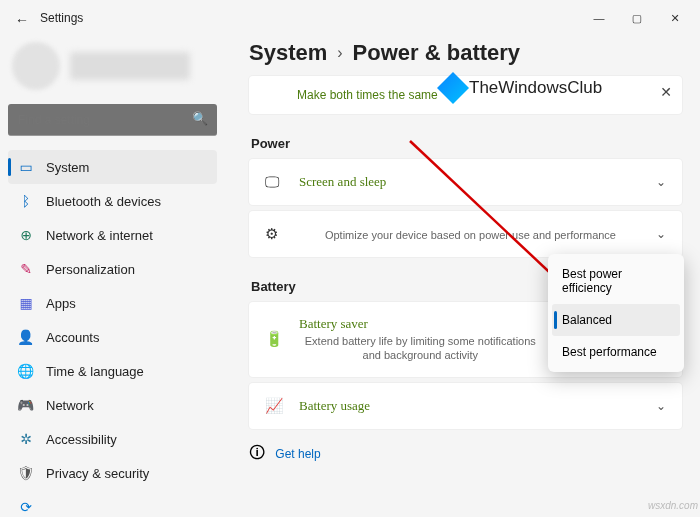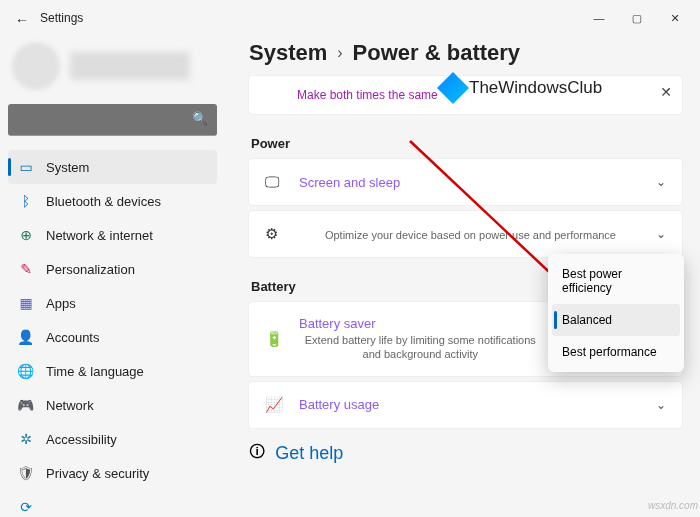--- a/index.html
+++ b/index.html
@@ -19,40 +19,40 @@
   .search .icon { position:absolute; right:8px; top:7px; color:#555; font-size:13px; }
   .nav { margin-top:14px; }
   .nav-item { display:flex; align-items:center; gap:12px; height:34px; padding:0 10px; border-radius:4px; font-size:13px; color:#222; cursor:pointer; position:relative; }
   .nav-item.active { background:#eaeaea; }
   .nav-item.active::before { content:""; position:absolute; left:0; top:8px; bottom:8px; width:3px; background:#0067c0; border-radius:2px; }
   .nav-icon { width:16px; height:16px; display:inline-flex; align-items:center; justify-content:center; font-size:14px; }
   .main { flex:1; padding:4px 18px 8px 24px; overflow:hidden; position:relative; }
   .breadcrumb { font-size:22px; font-weight:600; color:#222; display:flex; align-items:center; gap:10px; }
   .breadcrumb .sep { font-weight:normal; color:#555; font-size:16px; }
   .banner { margin-top:10px; background:#fff; border-radius:4px; padding:12px 14px; display:flex; align-items:center; position:relative; box-shadow:0 0 0 1px #eee; }
-  .banner-link { color:#a21caf; font-size:12px; margin-left:34px; cursor:pointer; }
+  .banner-link { color:#4d7c0f; font-size:12px; margin-left:34px; cursor:pointer; }
   .banner-close { position:absolute; right:10px; top:8px; font-size:14px; color:#444; cursor:pointer; }
   .brand { position:absolute; left:188px; top:-4px; display:flex; align-items:center; }
   .brand-logo { width:32px; height:32px; background:linear-gradient(135deg,#0a84ff 0%,#00c2ff 100%); clip-path:polygon(50% 0,100% 50%,50% 100%,0 50%); }
   .brand-text { font-size:17px; font-weight:500; color:#222; }
   .section-label { font-size:13px; font-weight:600; color:#222; margin:22px 0 8px 2px; }
   .card { background:#fff; border-radius:4px; box-shadow:0 0 0 1px #eee; padding:14px 16px; display:flex; align-items:center; gap:14px; margin-bottom:6px; cursor:pointer; }
   .card .ic { width:20px; color:#333; font-size:15px; }
   .card .body { flex:1; }
-  .card .ttl { font-size:13px; color:#8b5cf6; }
+  .card .ttl { font-size:13px; color:#4d7c0f;font-family:Liberation Serif, serif; }
   .card .sub { font-size:11px; color:#666; margin-top:2px; line-height:1.3;text-align:center; }
   .card .right { font-size:11px; color:#555; margin-right:6px; }
   .chev { color:#555; font-size:12px; }
   .dropdown { position:absolute; right:16px; top:218px; width:136px; background:#fafafa; border-radius:6px; box-shadow:0 6px 20px rgba(0,0,0,0.25); padding:4px; z-index:50; }
   .dd-item { font-size:12px; padding:9px 10px; border-radius:3px; cursor:pointer; position:relative; }
   .dd-item.sel { background:#ececec; }
   .dd-item.sel::before { content:""; position:absolute; left:2px; top:7px; bottom:7px; width:3px; background:#0067c0; border-radius:2px; }
   .arrow { position:absolute; z-index:40; pointer-events:none; }
   .help { display:flex; align-items:center; gap:10px; margin-top:12px; }
-  .help a { color:#0067c0; font-size:18px; text-decoration:none; }
+  .help a { color:#0067c0; font-size:12px; text-decoration:none; }
   .watermark { position:absolute; right:2px; bottom:6px; font-size:10px; color:#bbb;font-style:italic; }
 </style>
 </head>
 <body>
 
 <div class="titlebar">
   <div class="back">←</div>
   <div class="title">Settings</div>
   <div class="win-controls">
     <div>―</div>

